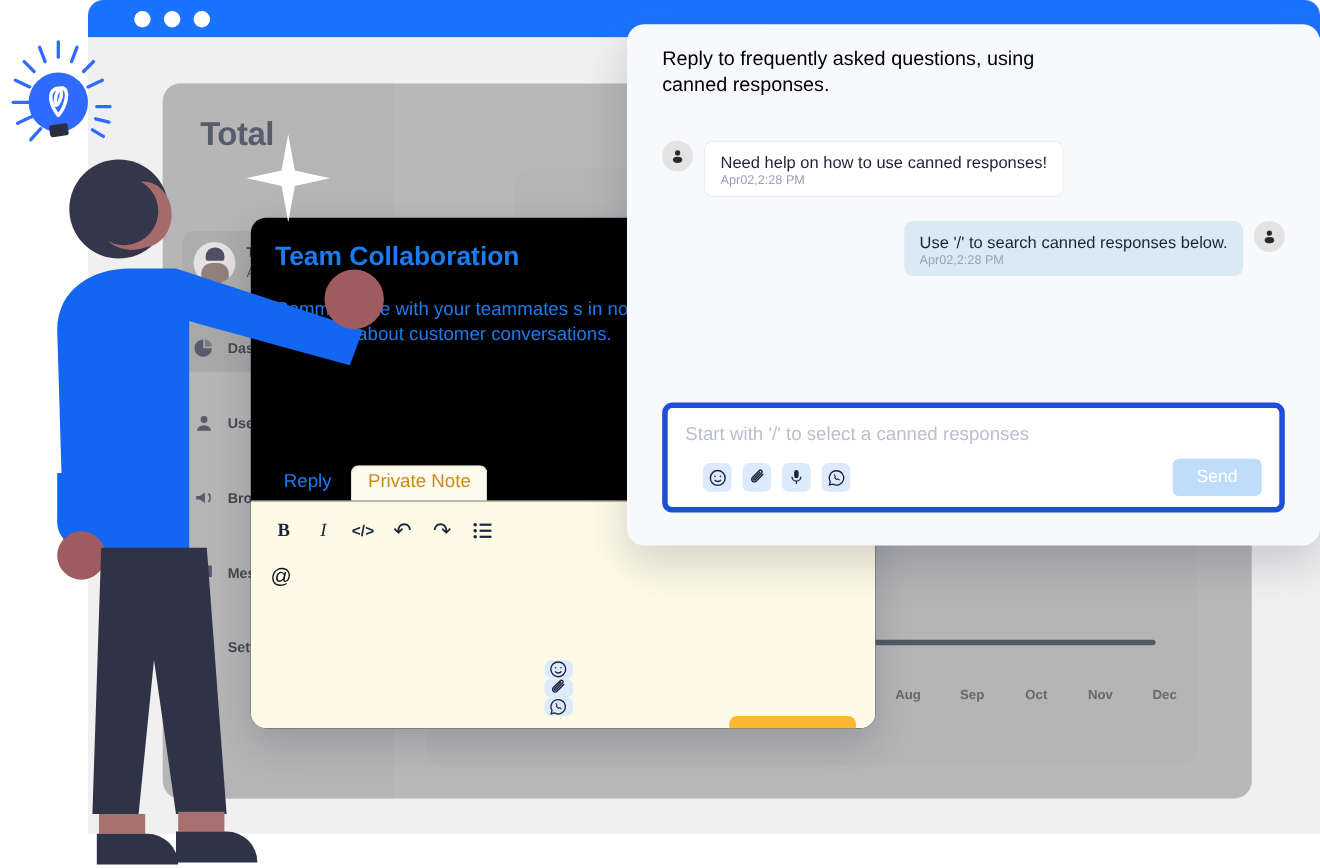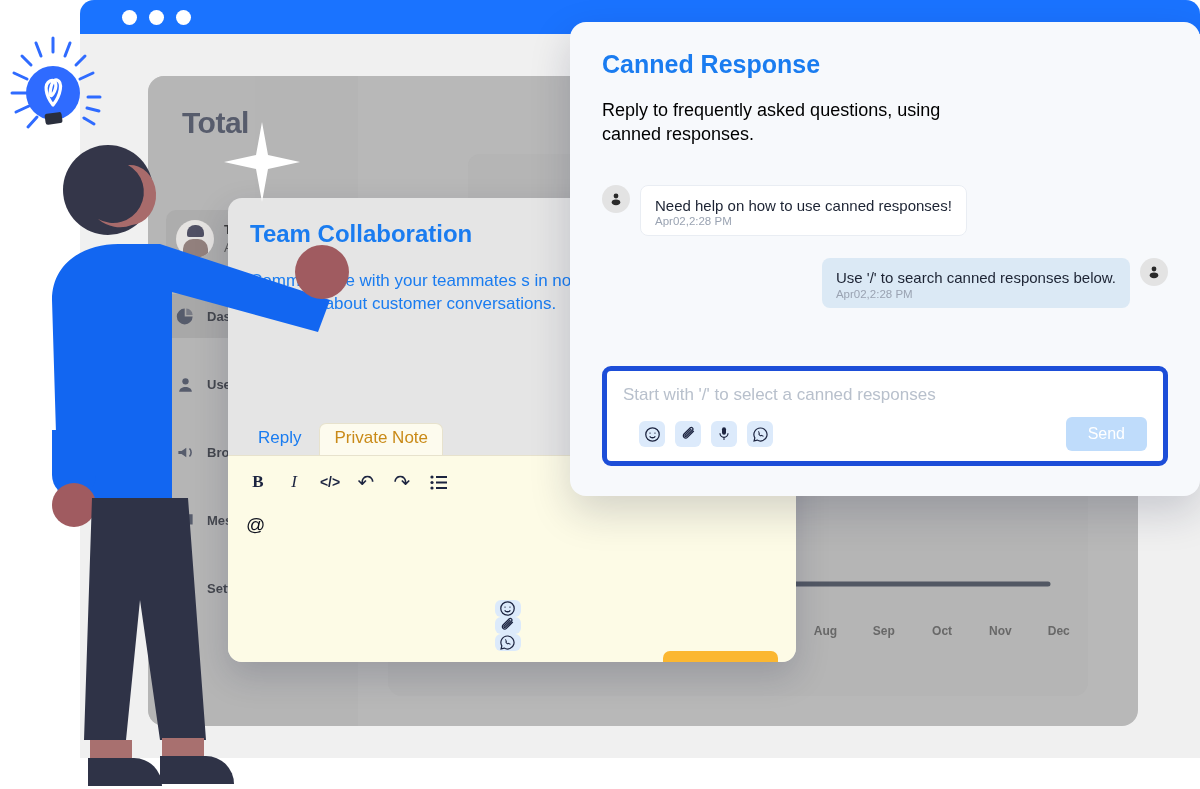--- a/index.html
+++ b/index.html
@@ -88,21 +88,21 @@
   }
   .chart-svg { position: absolute; left: 0; top: 0; }
   .chart-x { position: absolute; left: 0; bottom: 58px; width: 100%; display: flex; }
   .chart-x span {
     flex: 1; text-align: center; font-size: 12px; color: #5d5d5d; font-weight: 600;
   }
 
   
   .card-team {
     position: absolute; left: 228px; top: 198px; width: 568px; height: 464px;
-    background: #e5e5e5; border-radius: 14px;
+    background: #000000; border-radius: 14px;
     box-shadow: 0 14px 34px rgba(20,30,60,0.18);
     overflow: hidden;
   }
   .card-team h2 {
     font-size: 24px; font-weight: 700; color: #1a7cf0; margin: 22px 0 0 22px;
   }
   .card-team p {
     font-size: 17px; line-height: 1.35; color: #1a7cf0; margin: 22px 22px 0 22px;
     max-width: 480px;
   }
@@ -327,21 +327,20 @@
             <path d="M12 2.8A9.2 9.2 0 0 0 4 16.7L2.9 21l4.4-1.1A9.2 9.2 0 1 0 12 2.8z"></path>
             <path d="M8.6 8.2c.5-.2.9 0 1.1.5l.6 1.3c.2.4 0 .7-.2.9l-.4.4c.6 1.2 1.5 2 2.6 2.6l.4-.4c.3-.3.6-.4 1-.2l1.3.6c.5.2.6.6.5 1.1" stroke-width="1.5"></path>
           </svg>
         </div>
         <button class="btn-add">Add Note</button>
       </div>
     </div>
   </div>
 
   <div class="card-canned">
-    <h2>Canned Response</h2>
     <div class="sub">Reply to frequently asked questions, using canned responses.</div>
 
     <div class="msg-row left">
       <div class="avatar">
         <svg width="16" height="16" viewBox="0 0 24 24" fill="#2a2a2a">
             <circle cx="12" cy="7.5" r="3.6"></circle>
             <ellipse cx="12" cy="17" rx="6.4" ry="4.2"></ellipse>
           </svg>
       </div>
       <div class="bubble in">

